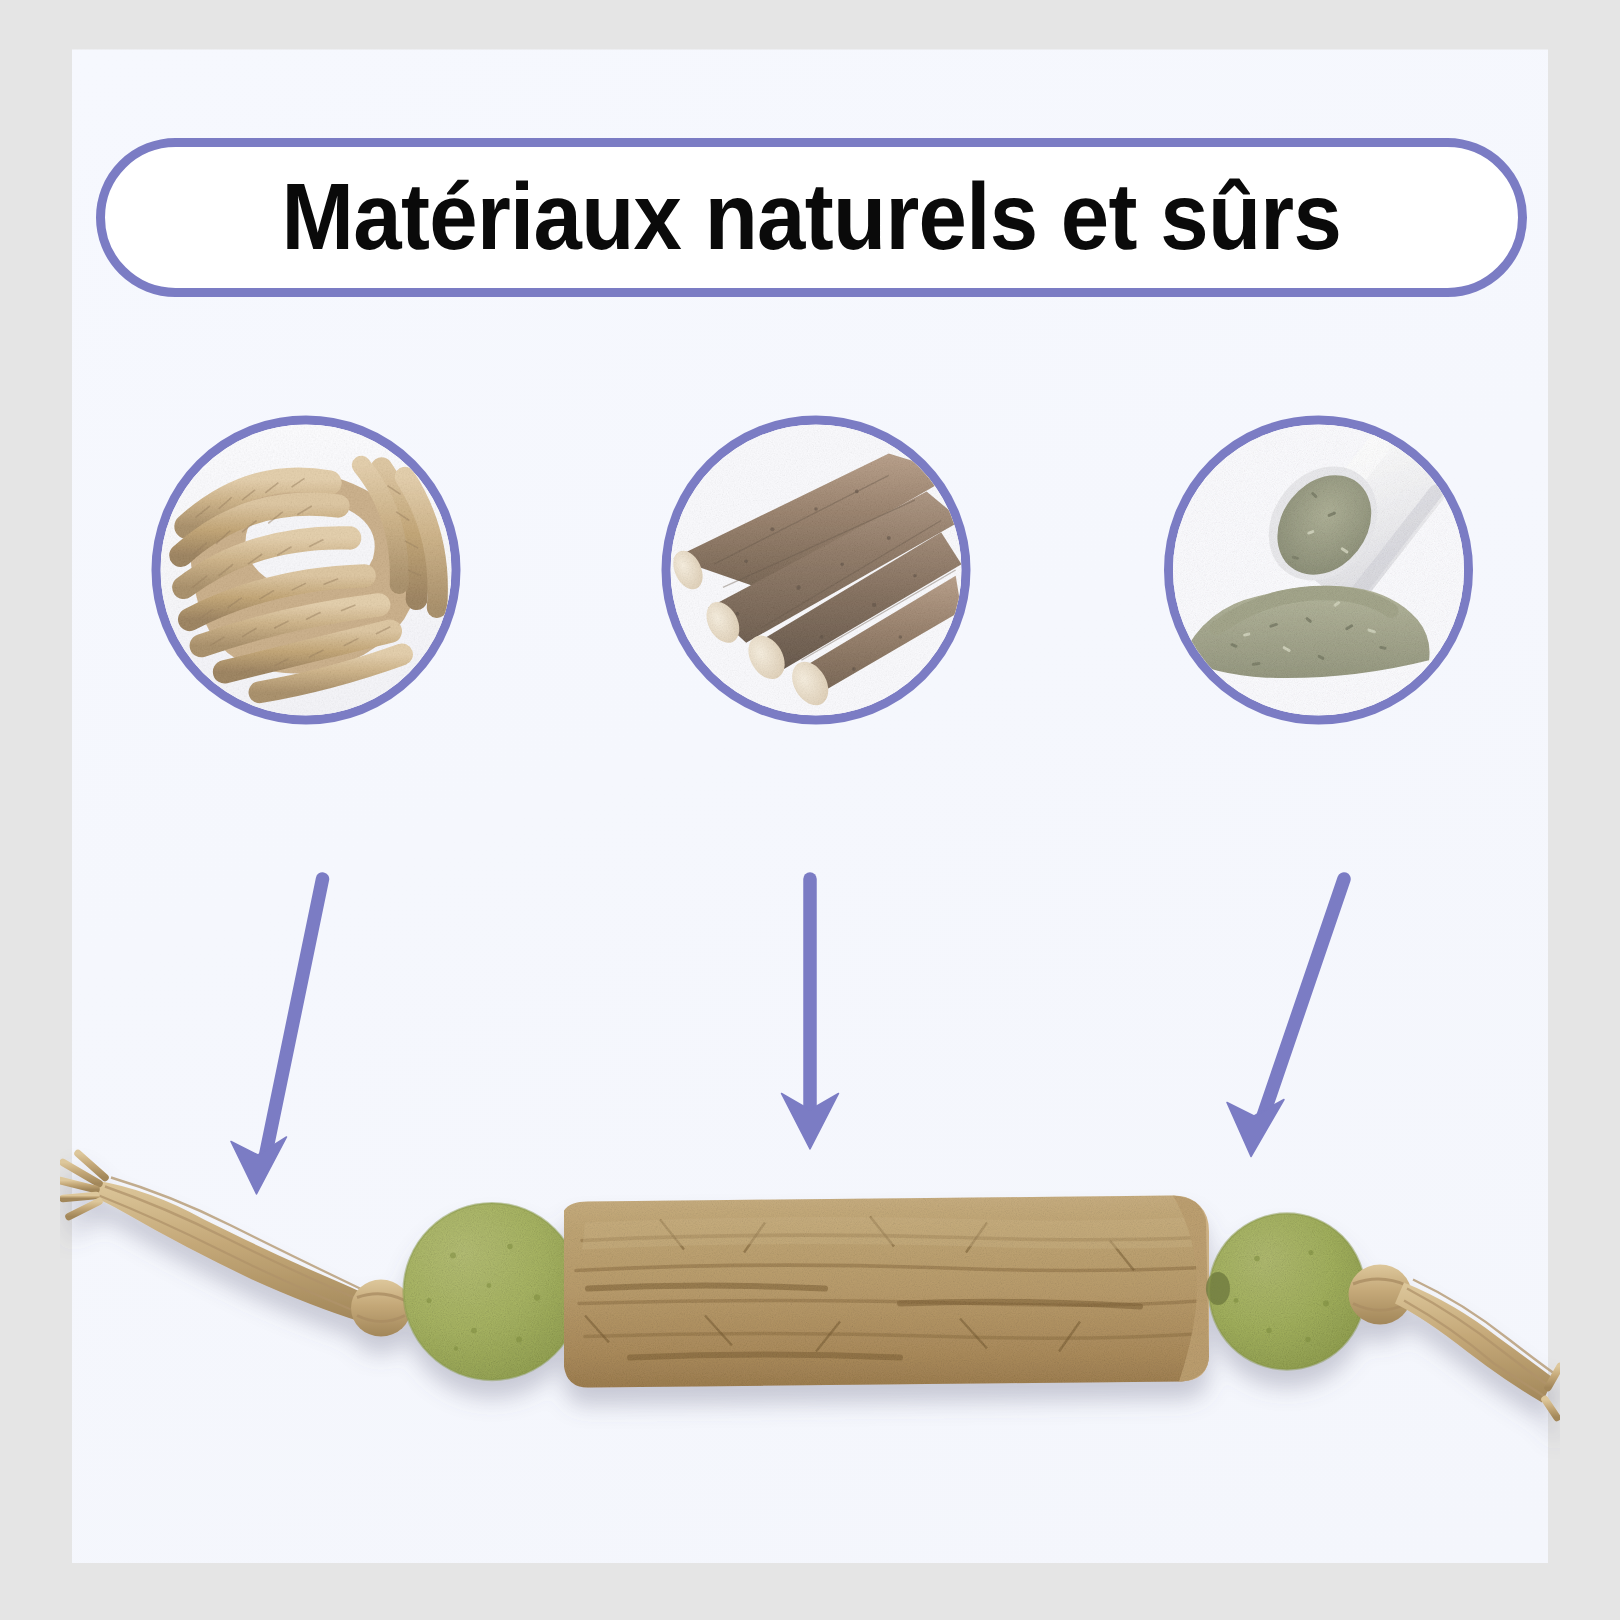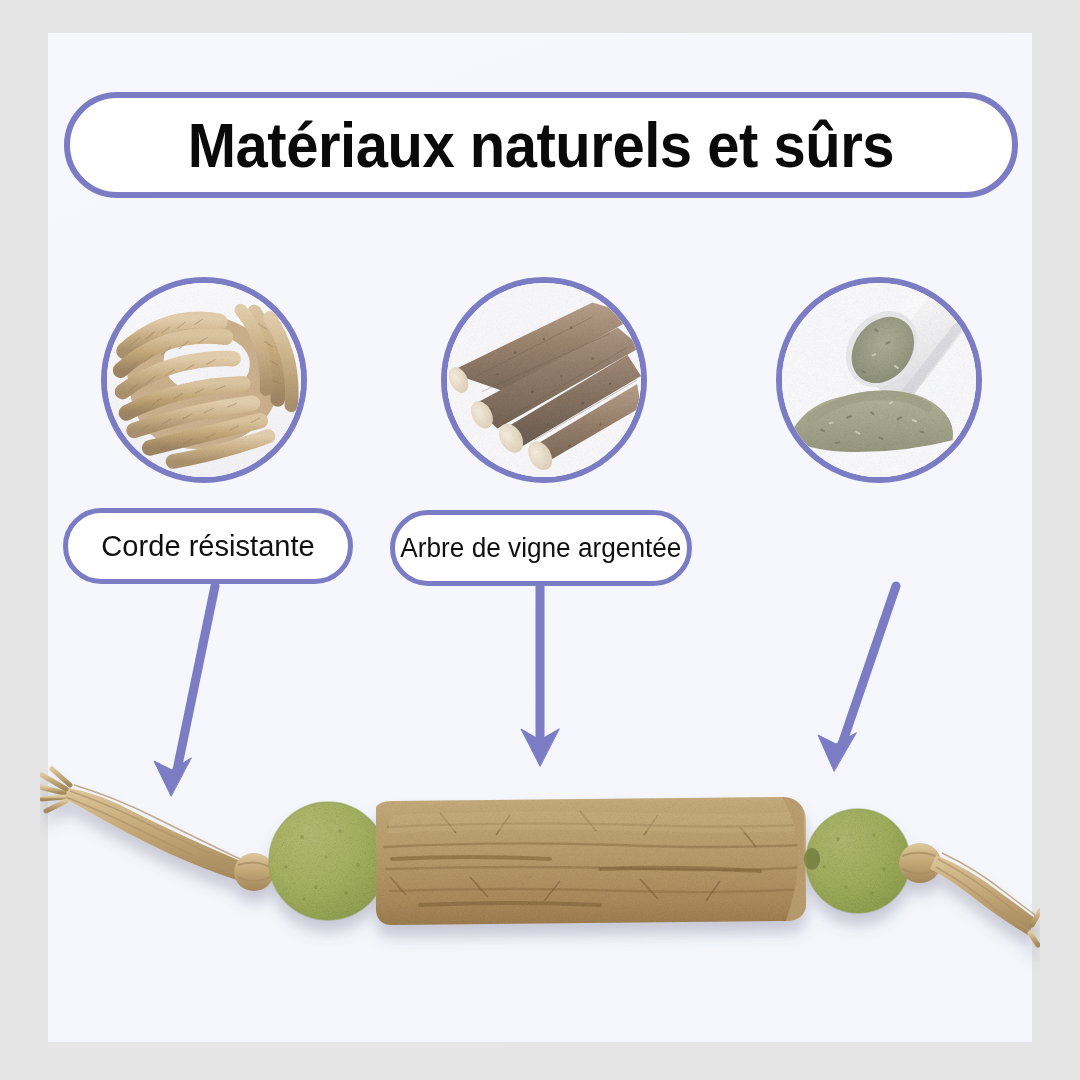--- a/index.html
+++ b/index.html
@@ -286,26 +286,20 @@
           <rect x="134" y="140" width="6" height="2" rx="1" transform="rotate(18 134 140)"></rect>
           <rect x="92" y="74" width="5" height="2" rx="1" transform="rotate(-20 92 74)"></rect>
           <rect x="116" y="84" width="6" height="2" rx="1" transform="rotate(34 116 84)"></rect>
         </g>
       </g>
       <rect width="200" height="200" filter="url(#nipTex)" fill="#fff" opacity="0.22"></rect>
     </svg>
     </span>
   </div>
 
-  <div class="pill" id="pill-rope">
-    <span>Corde résistante</span>
-  </div>
-  <div class="pill" id="pill-vine">
-    <span>Arbre de vigne argentée</span>
-  </div>
 
   <svg id="arrows" viewBox="0 0 1080 1080">
     <g stroke="#7b7cc4" fill="#7b7cc4" stroke-linecap="round" stroke-linejoin="round">
       <g>
         <line x1="215" y1="586" x2="176" y2="775" stroke-width="9"></line>
         <path d="M171 796 L154 761 L172 770 L191 758 Z"></path>
       </g>
       <g>
         <line x1="540" y1="586" x2="540" y2="745" stroke-width="9"></line>
         <path d="M540 766 L521 729 L540 740 L559 729 Z"></path>

